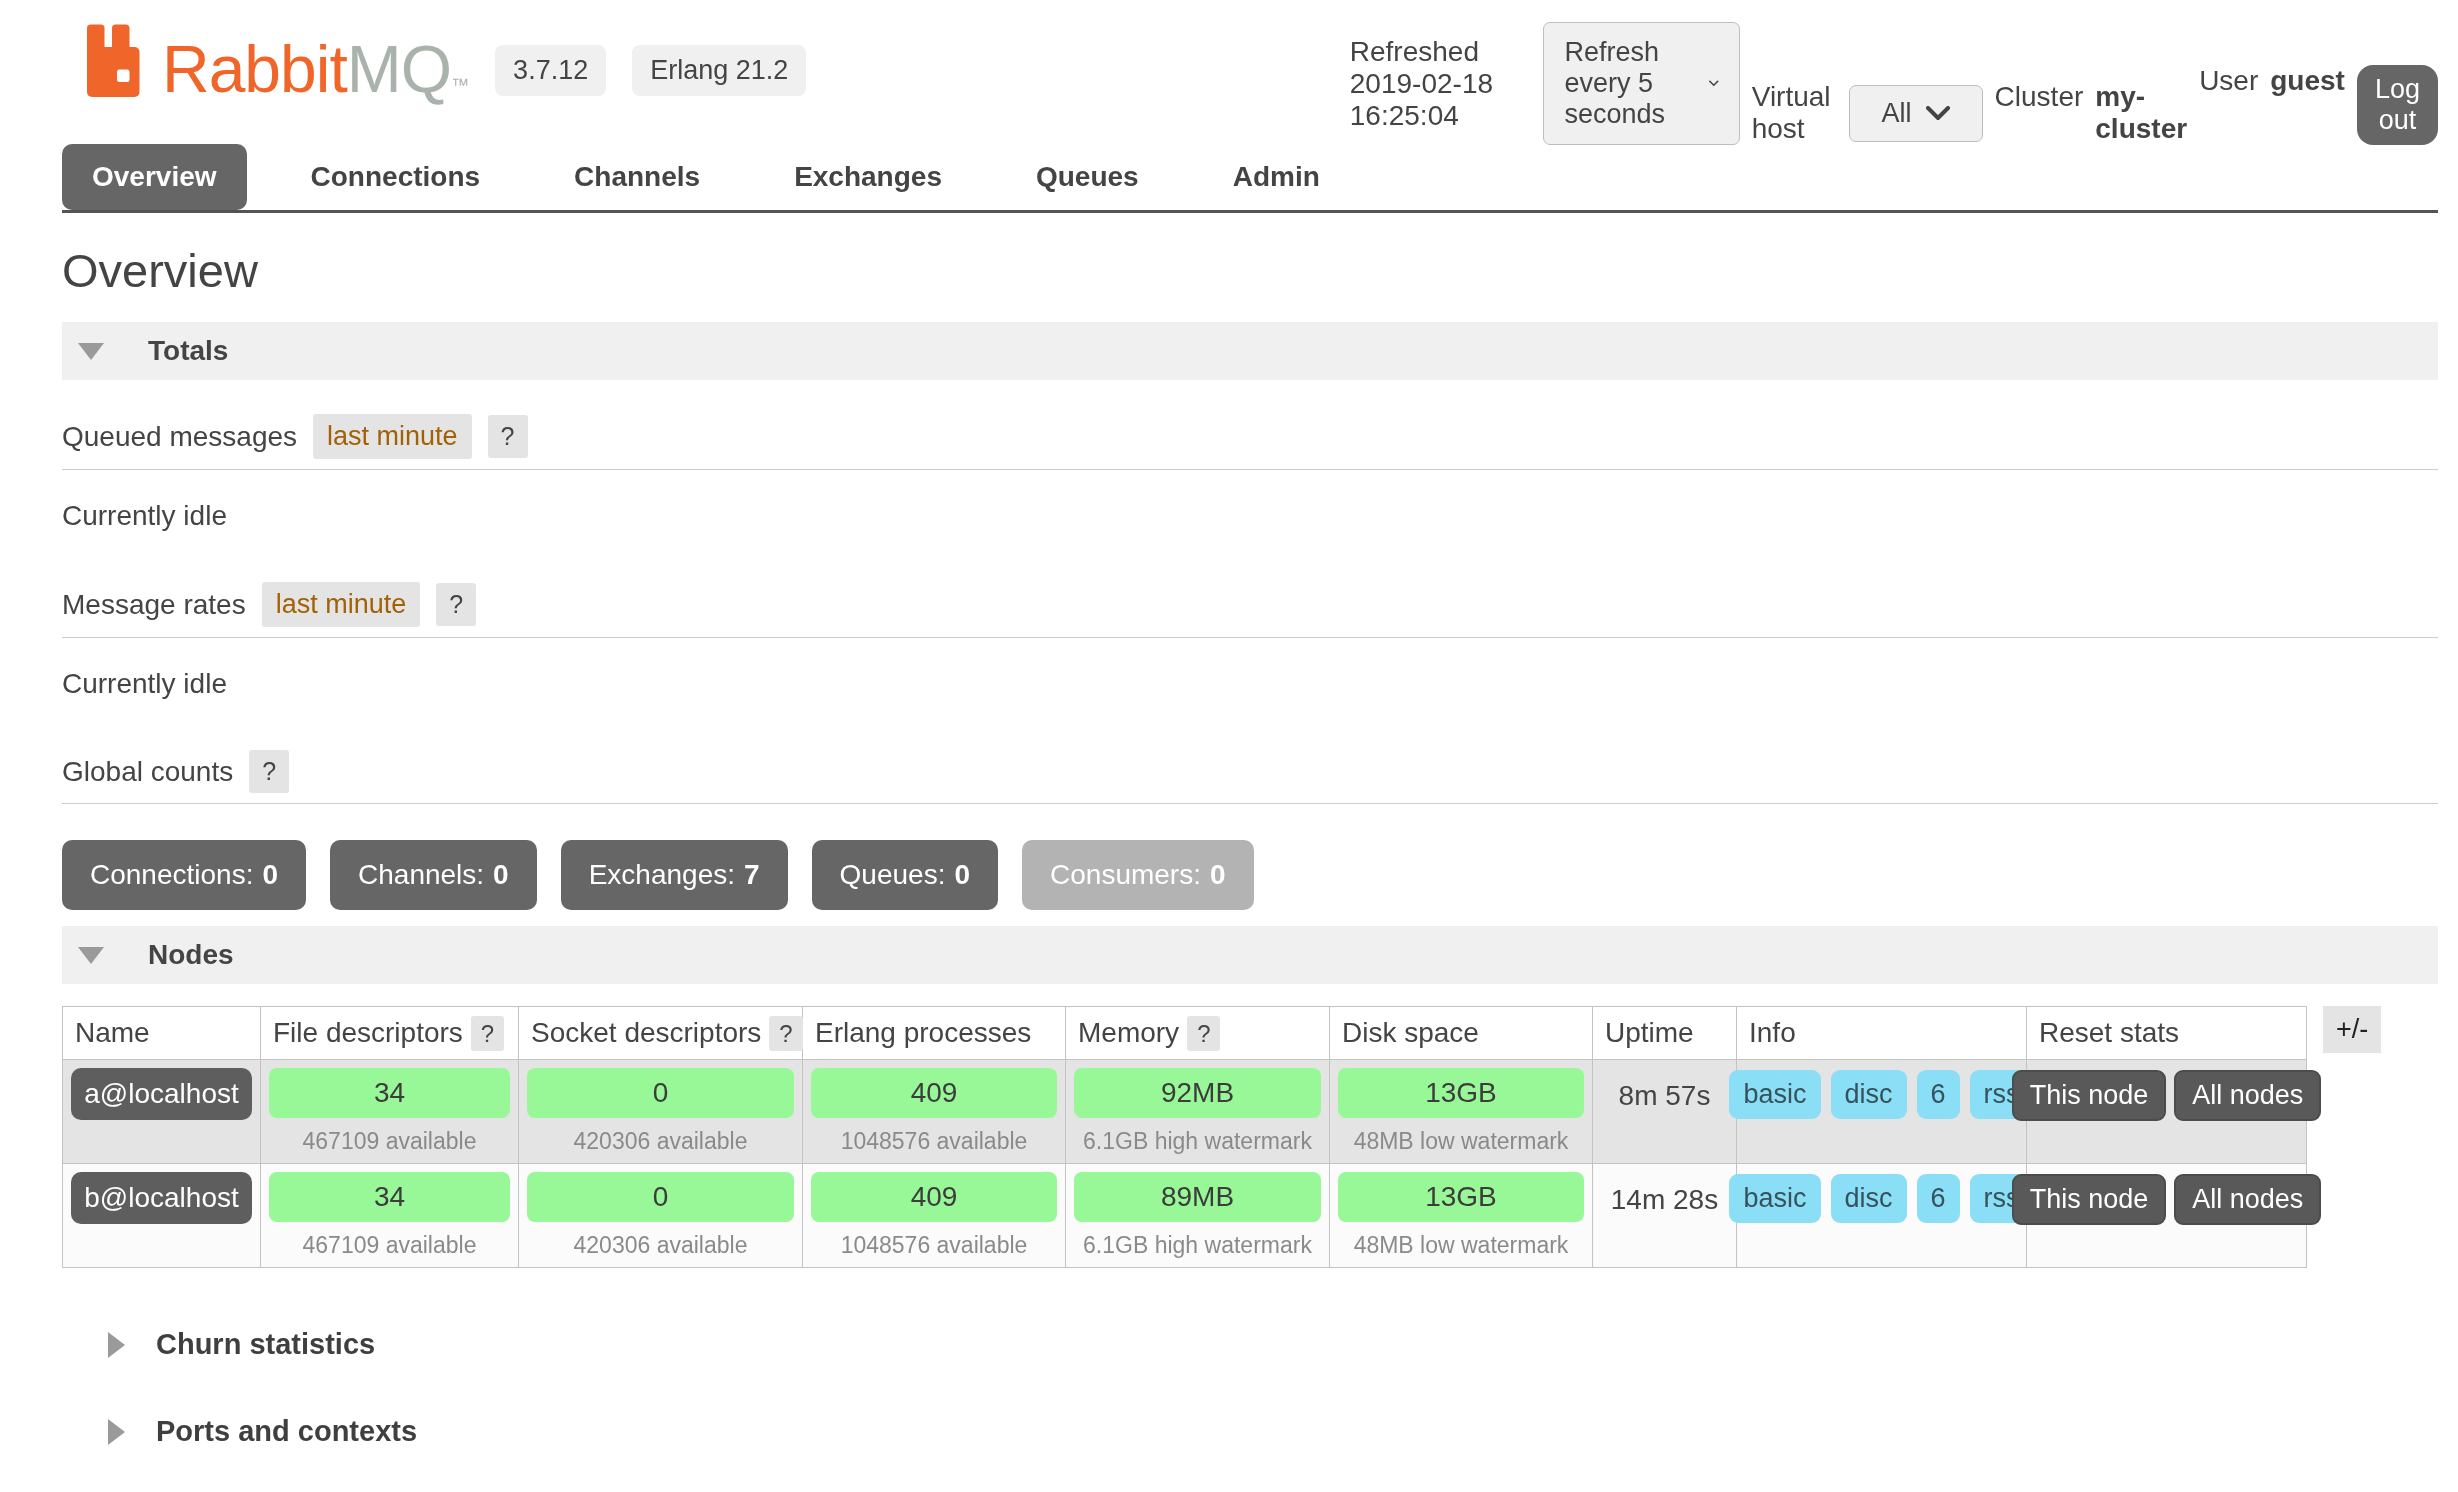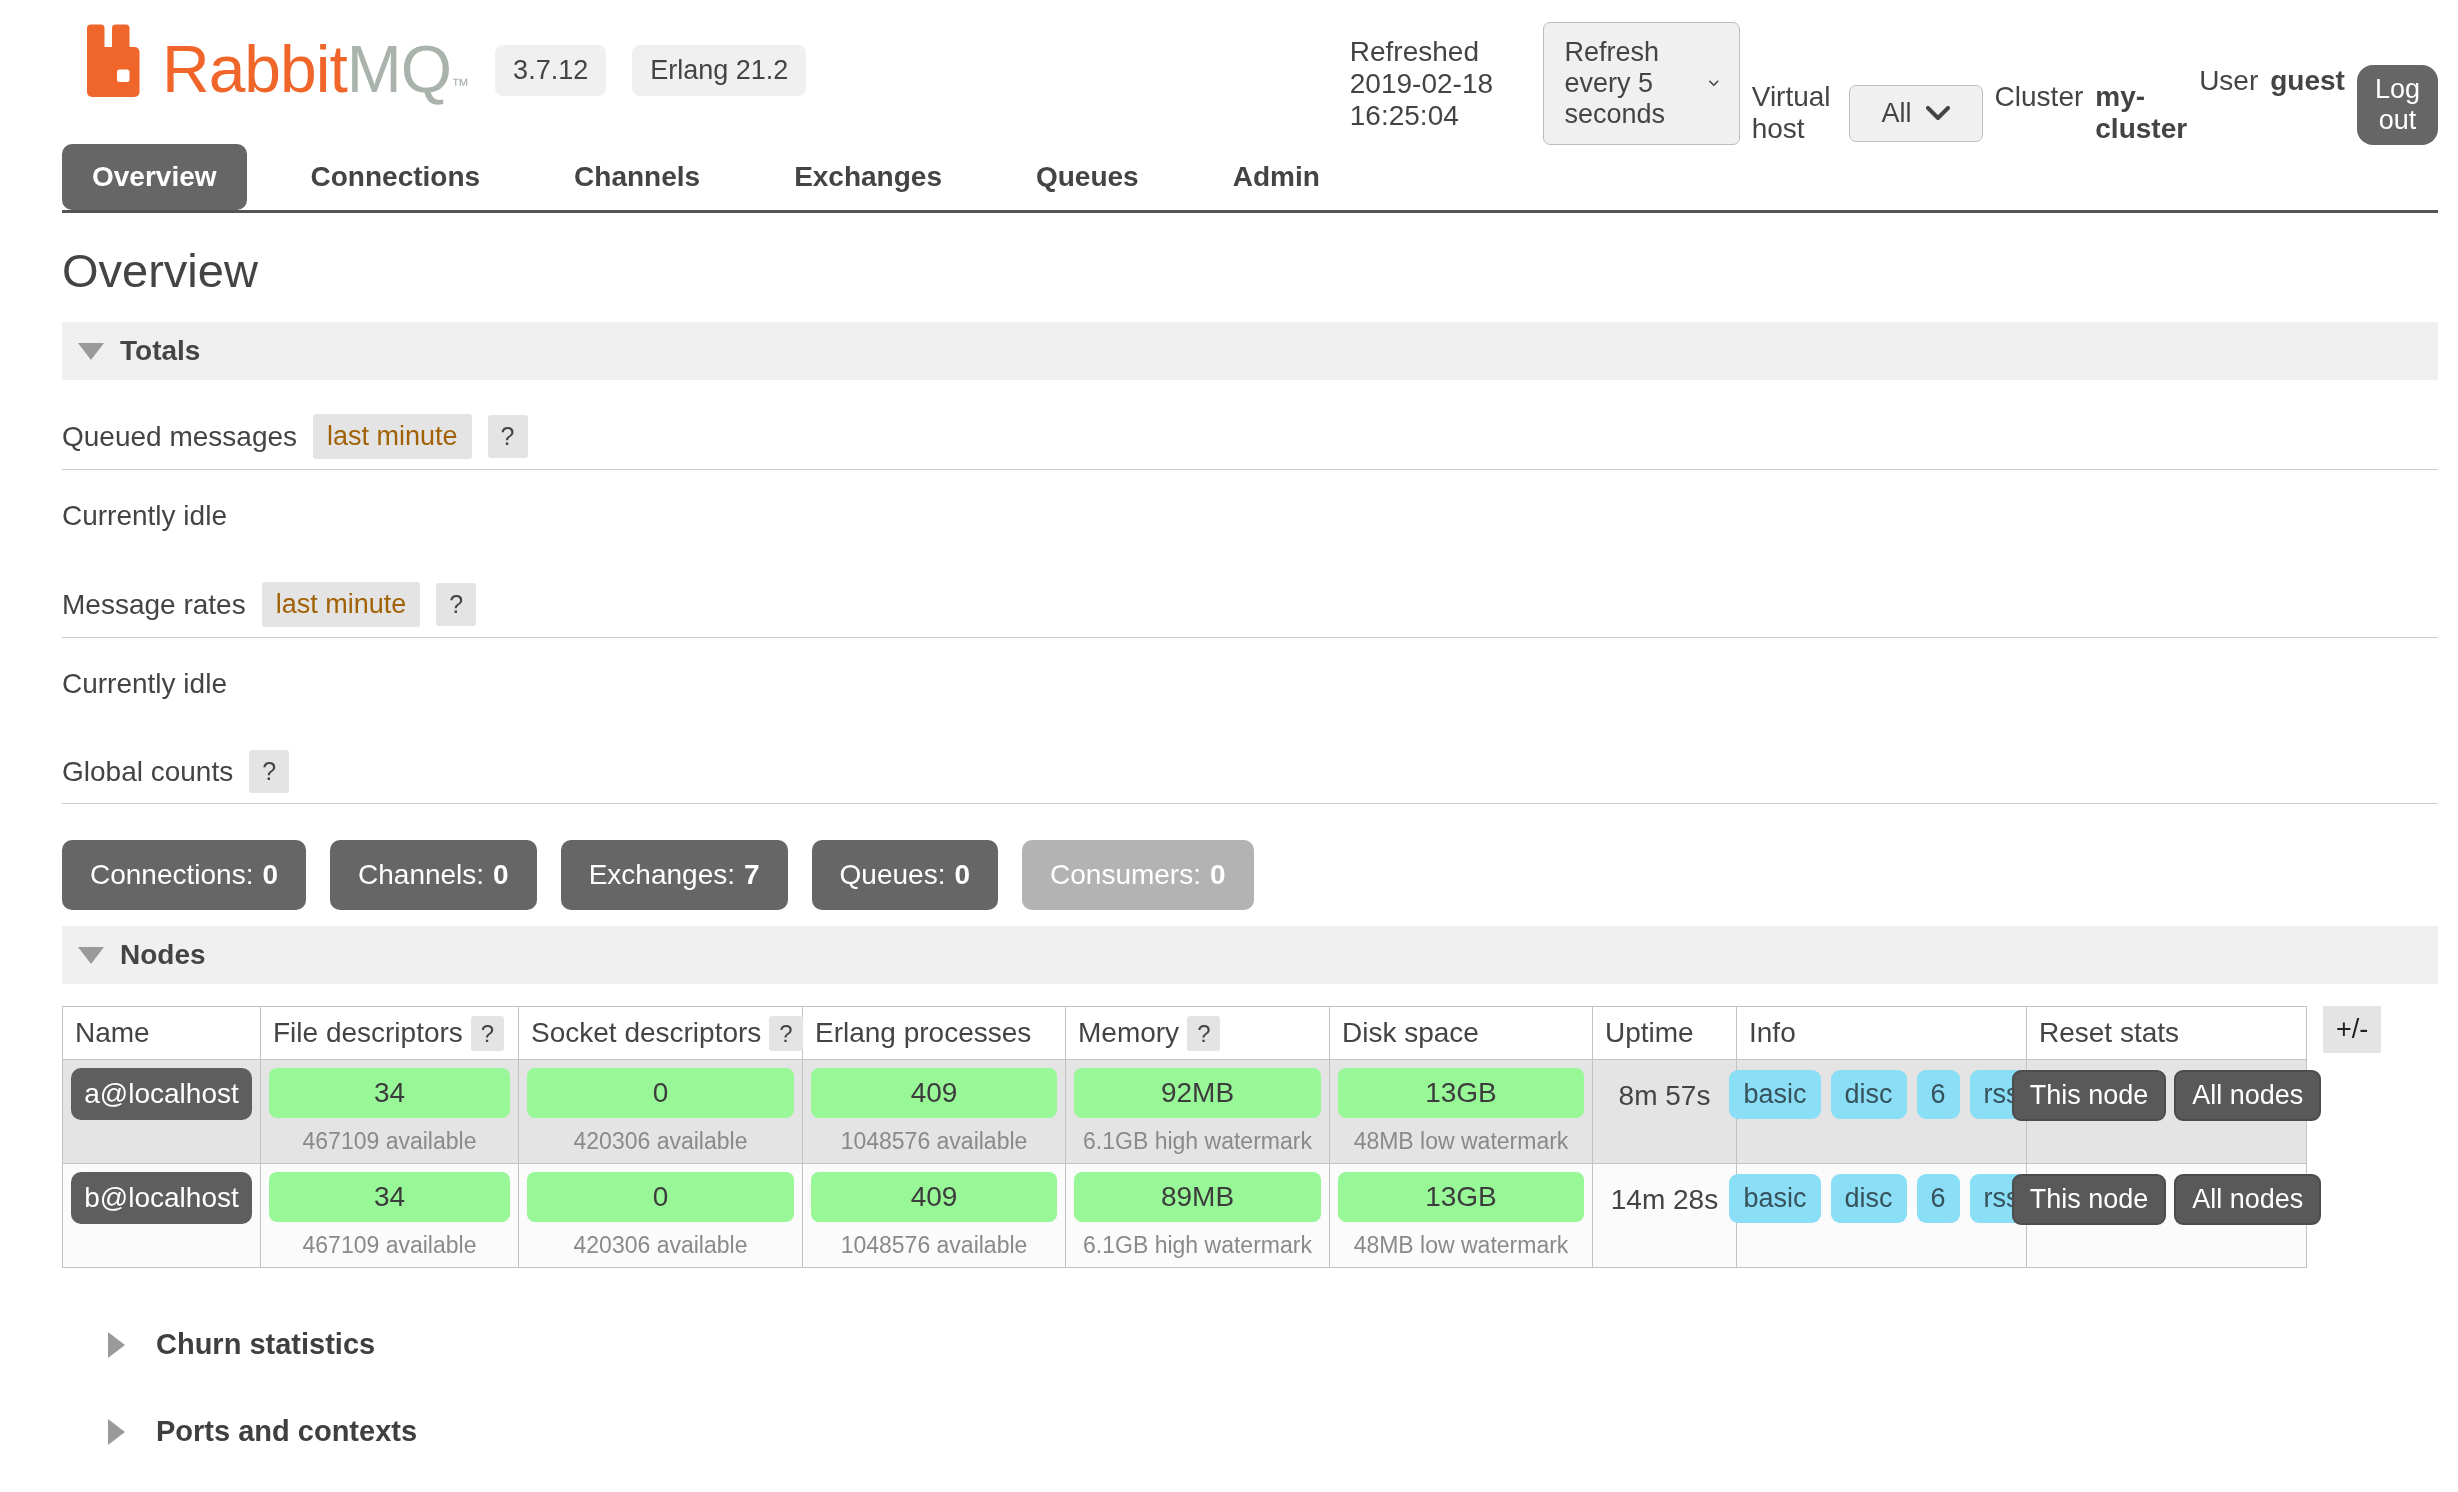--- a/index.html
+++ b/index.html
@@ -35,21 +35,21 @@
 
   
   .nav-tabs { display:flex; align-items:center; gap:34px; margin-top:42px; }
   .tab { font-weight:bold; font-size:28px; color:#444; padding:17px 30px; border-radius:10px; cursor:pointer; white-space:nowrap; }
   .tab.active { background:#666; color:#fff; }
   .nav-rule { border:none; border-top:3px solid #545454; margin:0; }
 
   
   h1.page-title { font-size:47px; font-weight:400; color:#444; margin:30px 0 24px 0; }
 
-  .section-bar { background:#f0f0f0; display:flex; align-items:center; gap:16px; padding:13px 16px; margin:16px 0; cursor:pointer; }
+  .section-bar { background:#f0f0f0; display:flex; align-items:center; gap:44px; padding:13px 16px; margin:16px 0; cursor:pointer; }
   .section-bar .section-title { font-weight:bold; font-size:28px; color:#444; }
   .tri { width:0; height:0; display:inline-block; }
   .tri-down { border-left:13px solid transparent; border-right:13px solid transparent; border-top:17px solid #9a9a9a; }
   .tri-right { border-top:13px solid transparent; border-bottom:13px solid transparent; border-left:17px solid #9a9a9a; }
 
   .stat-row { display:flex; align-items:center; gap:16px; font-size:28px; padding:16px 0 10px 0; border-bottom:1px solid #ccc; margin-top:18px; }
   .pill { background:#e4e4e4; border-radius:3px; padding:7px 14px; font-size:27px; color:#a16207; cursor:pointer; }
   .help-pill { background:#e4e4e4; border-radius:3px; padding:7px 13px; font-size:25px; color:#444; cursor:pointer; }
   .status-line { font-size:28px; margin:30px 0 34px 0; }
 

